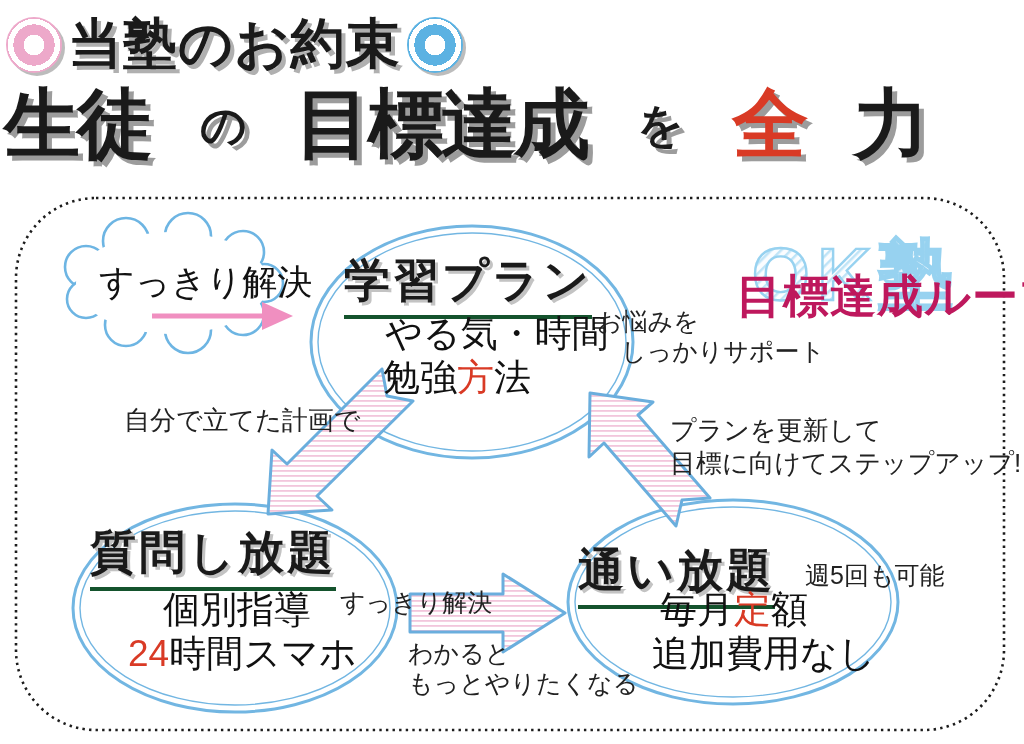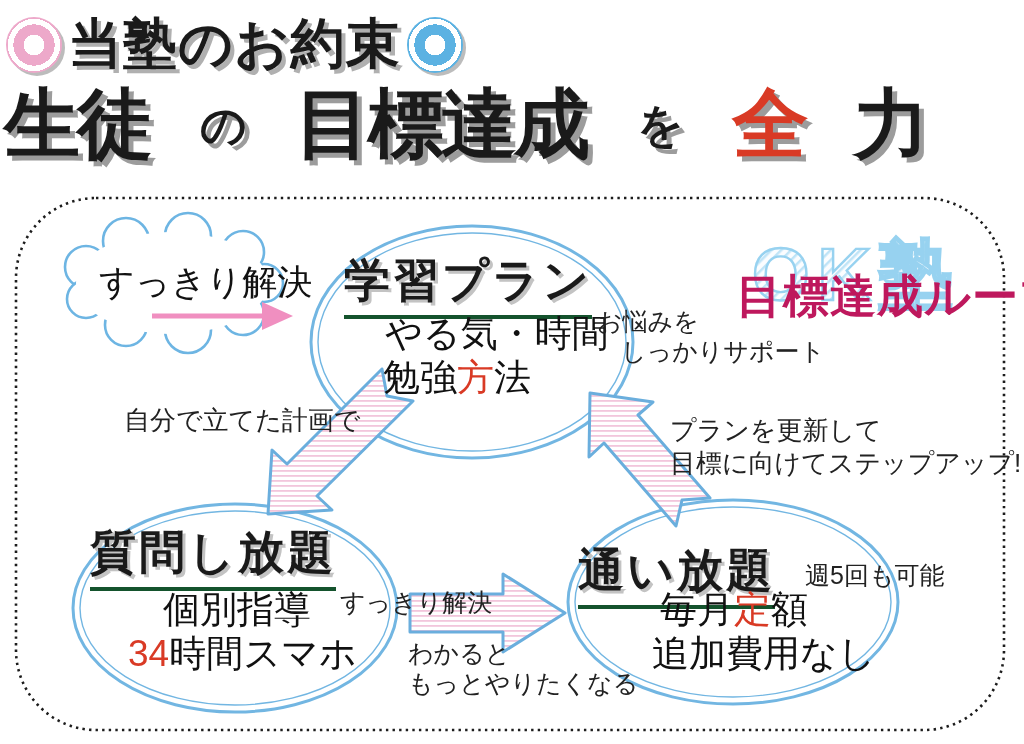--- a/index.html
+++ b/index.html
@@ -137,21 +137,21 @@
     <div class="indent2">しっかりサポート</div>
   </div>
 
   <div class="abs note" style="left:124px;top:404px;">
     <div>自分で立てた計画で</div>
   </div>
 
   <div class="abs ellipse-heading" style="left:90px;top:522px;">質問し放題</div>
   <div class="abs ellipse-body" style="left:163px;top:588px;">個別指導</div>
   <div class="abs ellipse-body" style="left:128px;top:632px;">
-    <span class="red">34</span><span>時間スマホ</span>
+    <span class="red">24</span><span>時間スマホ</span>
   </div>
 
   <div class="abs note sm" style="left:340px;top:559px;margin-top:28px;">すっきり解決</div>
   <div class="abs note sm" style="left:408px;top:638px;">
     <div>わかると</div>
     <div>もっとやりたくなる</div>
   </div>
 
   <div class="abs ellipse-heading" style="left:578px;top:540px;">通い放題</div>
   <div class="abs note sm" style="left:805px;top:560px;">週5回も可能</div>

